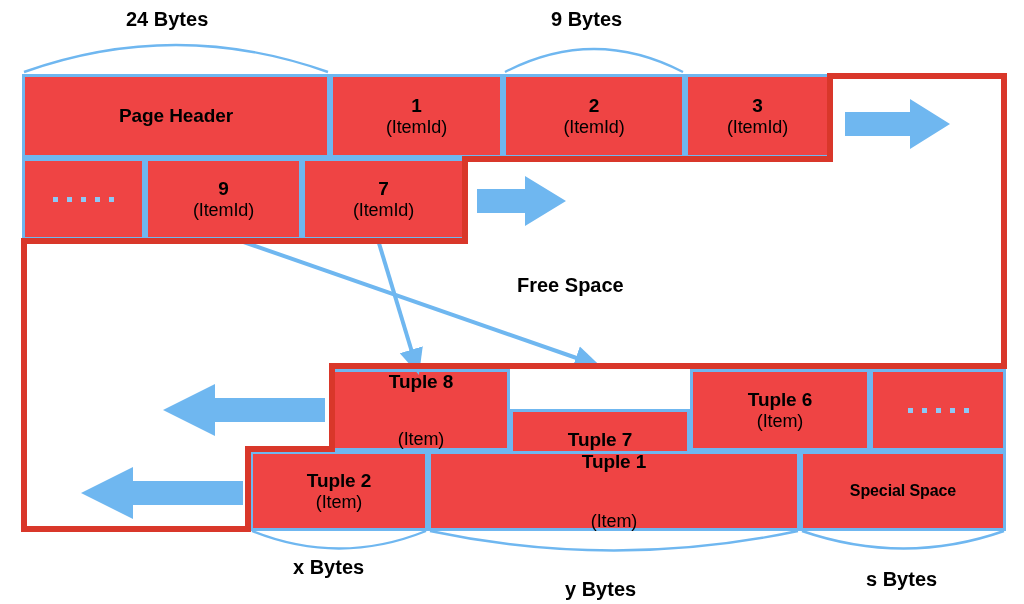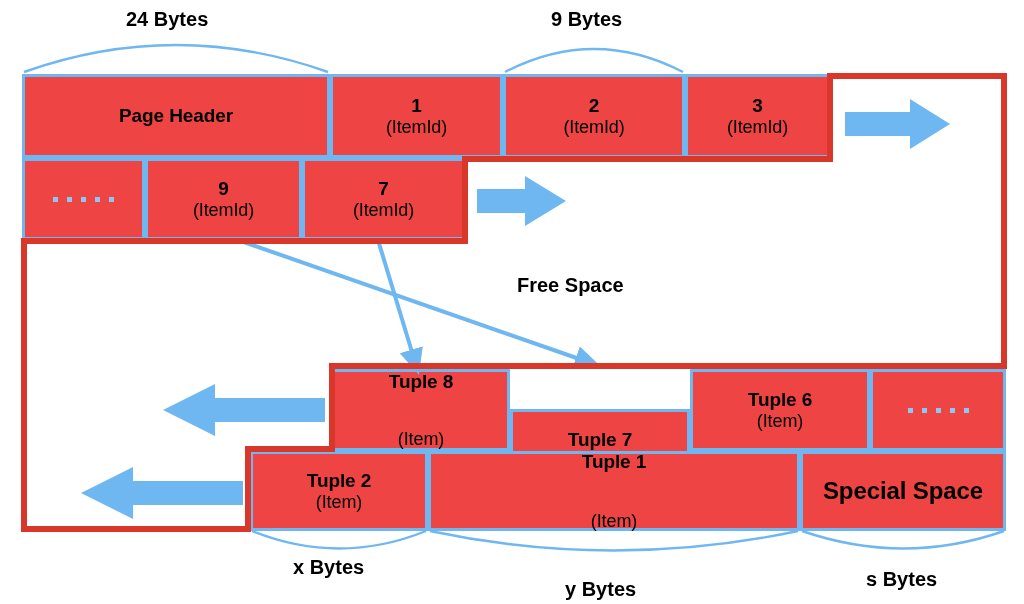--- a/index.html
+++ b/index.html
@@ -45,21 +45,21 @@
   .cell .t1 {
     font-weight: bold;
     font-size: 19px;
     letter-spacing: -0.1px;
   }
   .cell .t2 {
     font-weight: normal;
     font-size: 18px;
     letter-spacing: -0.1px;
   }
-  .cell.single .t1 { font-size: 24px; }
+  .cell.single .t1 { font-size: 16px; }
   .dots {
     display: flex;
     gap: 9px;
     align-items: center;
   }
   .dots i {
     display: block;
     width: 5px;
     height: 5px;
     background: #8CC8F5;

